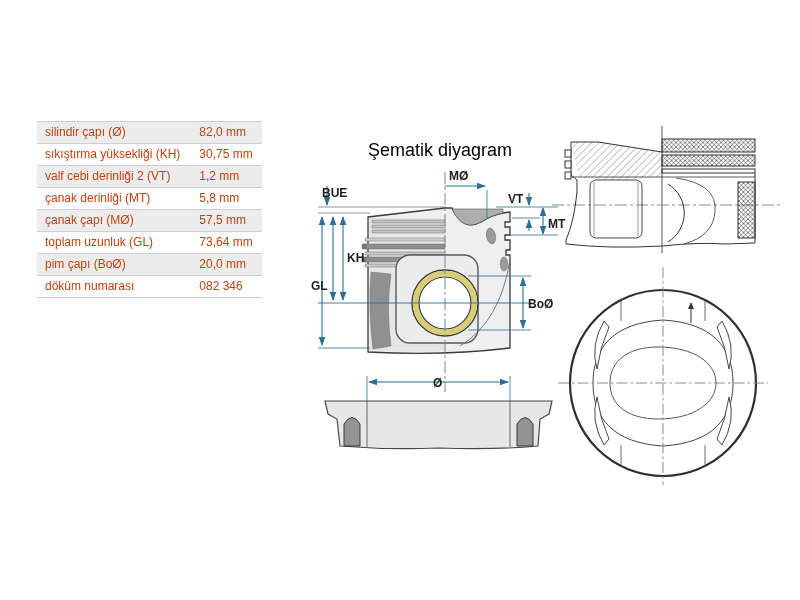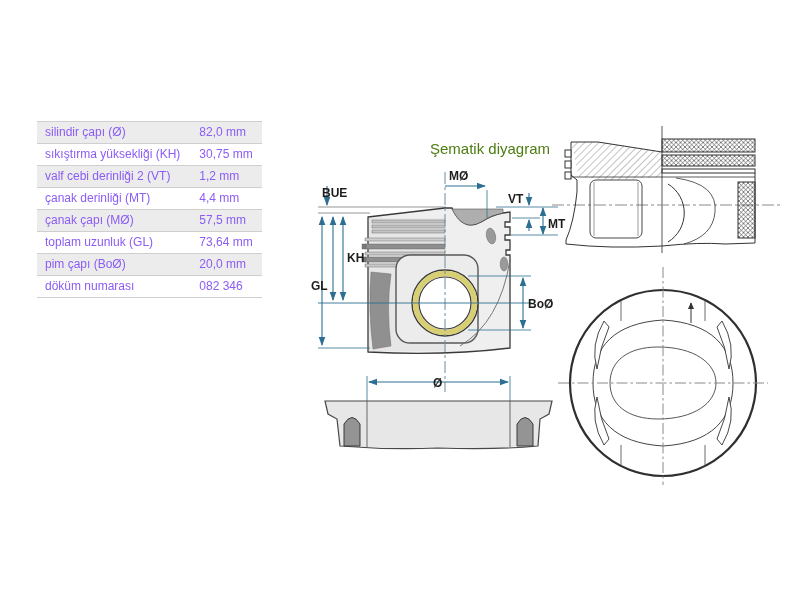--- a/index.html
+++ b/index.html
@@ -1,26 +1,26 @@
 <!DOCTYPE html>
 <html><head>
 <meta charset="utf-8">
 <style>
   html,body{margin:0;padding:0;background:#fff;}
   .canvas{position:relative;width:800px;height:600px;background:#fff;overflow:hidden;
           font-family:"Liberation Sans",sans-serif;}
   
   .spec-table{position:absolute;left:37px;top:121px;width:225px;border-collapse:collapse;
-              font-size:12px;color:#8b5cf6;border-top:1px solid #cfcfcf;}
+              font-size:12px;color:#c2410c;border-top:1px solid #cfcfcf;}
   .spec-table td{padding:2px 8px;line-height:17px;border-bottom:1px solid #cfcfcf;white-space:nowrap;}
   .spec-table tr:nth-child(odd){background:#ececec;}
   .spec-table td.val{}
   
-  .diagram-title{position:absolute;left:330px;top:140px;width:220px;text-align:right;
-                 font-size:15px;color:#4d7c0f;}
+  .diagram-title{position:absolute;left:330px;top:140px;width:220px;text-align:center;
+                 font-size:18px;color:#000000;}
   
   .svg-front{position:absolute;left:300px;top:160px;}
   .svg-section{position:absolute;left:550px;top:120px;}
   .svg-top{position:absolute;left:552px;top:263px;}
   svg text{font-family:"Liberation Sans",sans-serif;}
   .dimtxt{font-size:12px;font-weight:bold;fill:#1d1d1d;}
 </style>
 </head>
 <body>
 
@@ -35,21 +35,21 @@
       <tr>
         <td>sıkıştırma yüksekliği (KH)</td>
         <td class="val">30,75 mm</td>
       </tr>
       <tr>
         <td>valf cebi derinliği 2 (VT)</td>
         <td class="val">1,2 mm</td>
       </tr>
       <tr>
         <td>çanak derinliği (MT)</td>
-        <td class="val">4,4 mm</td>
+        <td class="val">5,8 mm</td>
       </tr>
       <tr>
         <td>çanak çapı (MØ)</td>
         <td class="val">57,5 mm</td>
       </tr>
       <tr>
         <td>toplam uzunluk (GL)</td>
         <td class="val">73,64 mm</td>
       </tr>
       <tr>

